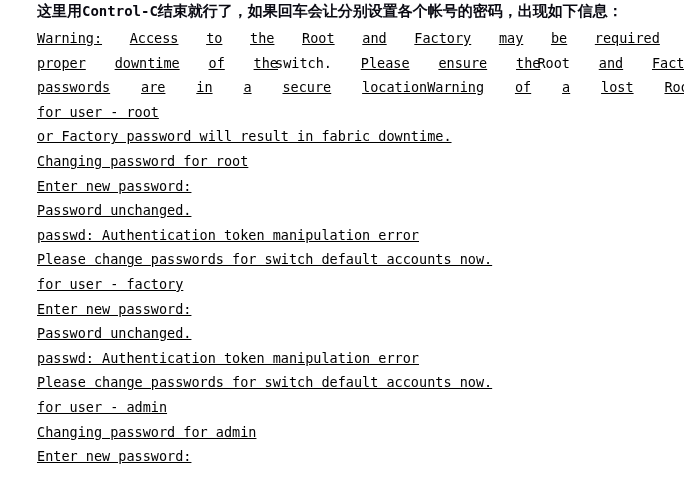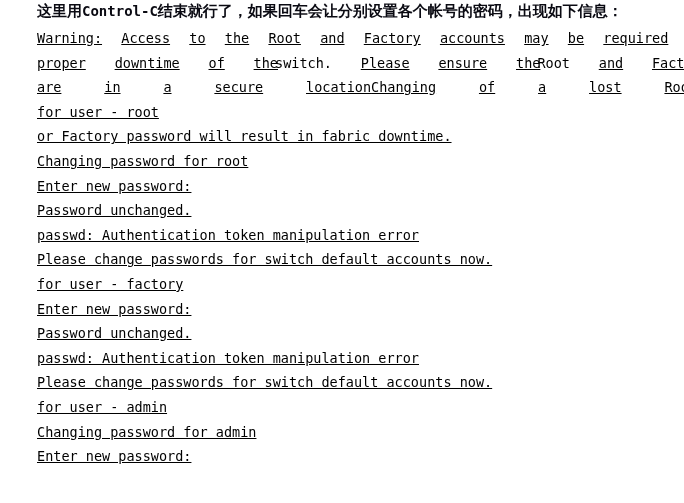--- a/index.html
+++ b/index.html
@@ -86,45 +86,45 @@
   <div class="console">
 
     <div class="cline justify">
       <span class="w">Warning:</span>
       <span class="w">Access</span>
       <span class="w">to</span>
       <span class="w">the</span>
       <span class="w">Root</span>
       <span class="w">and</span>
       <span class="w">Factory</span>
-      <span class="w">accounts</span>
       <span class="w">may</span>
       <span class="w">be</span>
       <span class="w">required</span>
       <span class="glue">for</span>
     </div>
 
     <div class="cline justify">
       <span class="w">proper</span>
       <span class="w">downtime</span>
       <span class="w">of</span>
       <span class="w"><span>the</span><span class="glue">switch.</span></span>
       <span class="w">Please</span>
       <span class="w">ensure</span>
       <span class="w"><span>the</span><span class="glue">Root</span></span>
       <span class="w">and</span>
       <span class="w">Factory</span>
     </div>
 
     <div class="cline justify tight">
+      <span class="w">passwords</span>
       <span class="w">are</span>
       <span class="w">in</span>
       <span class="w">a</span>
       <span class="w">secure</span>
-      <span class="w"><span>location</span><span>Changing</span></span>
+      <span class="w"><span>location</span><span>Warning</span></span>
       <span class="w">of</span>
       <span class="w">a</span>
       <span class="w">lost</span>
       <span class="w">Root</span>
     </div>
 
     <div class="cline">for user - root</div>
 
     <div class="cline">or Factory password will result in fabric downtime.</div>
     <div class="cline">Changing password for root</div>

